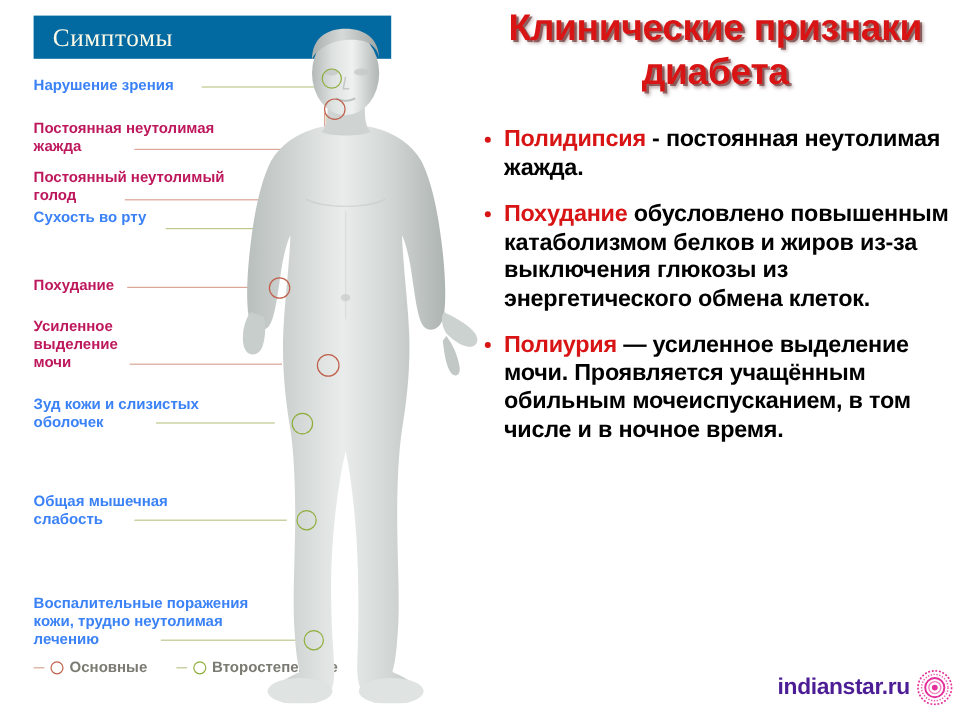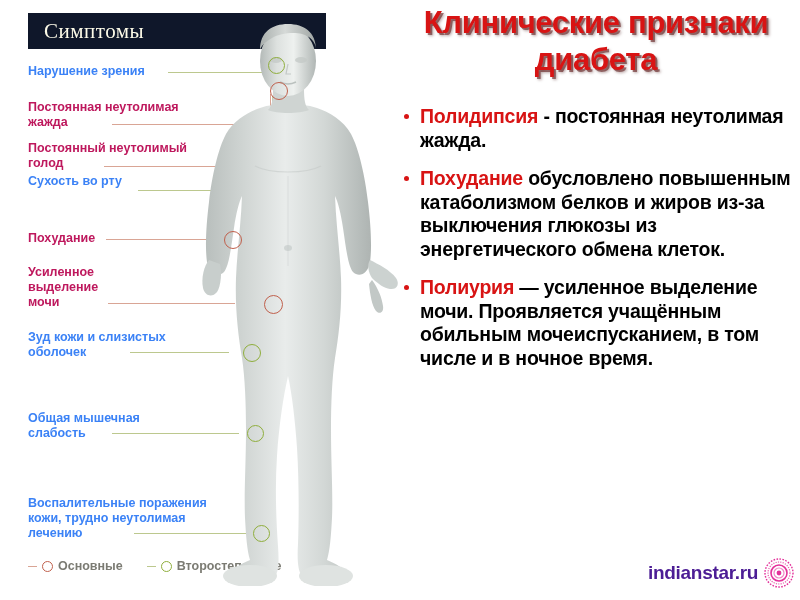--- a/index.html
+++ b/index.html
@@ -25,21 +25,21 @@
   
   #left-panel {
     position: absolute;
     left: 0; top: 0;
     width: 400px; height: 600px;
   }
   #symptoms-header {
     position: absolute;
     left: 28px; top: 13px;
     width: 298px; height: 36px;
-    background: #0f172a;
+    background: #0369a1;
   }
   #symptoms-header-text {
     position: absolute;
     left: 16px; top: 6px;
     font-family: "Liberation Serif", serif;
     font-size: 21px;
     color: #fdfbe8;
     letter-spacing: 0.5px;
     white-space: nowrap;
   }
@@ -76,21 +76,20 @@
   .marker.primary { border: 1.6px solid #c0604c; }
   .marker.secondary { border: 1.6px solid #8fae3c; }
 
   
   #legend {
     position: absolute;
     left: 28px; top: 549px;
     display: flex;
     align-items: flex-end;
     gap: 6px;
-    margin-top: 10px;
   }
   .legend-item {
     display: flex;
     align-items: center;
     gap: 5px;
   }
   .legend-dash {
     width: 9px; height: 1px;
   }
   .legend-dash.primary { background: #d9a595; }

